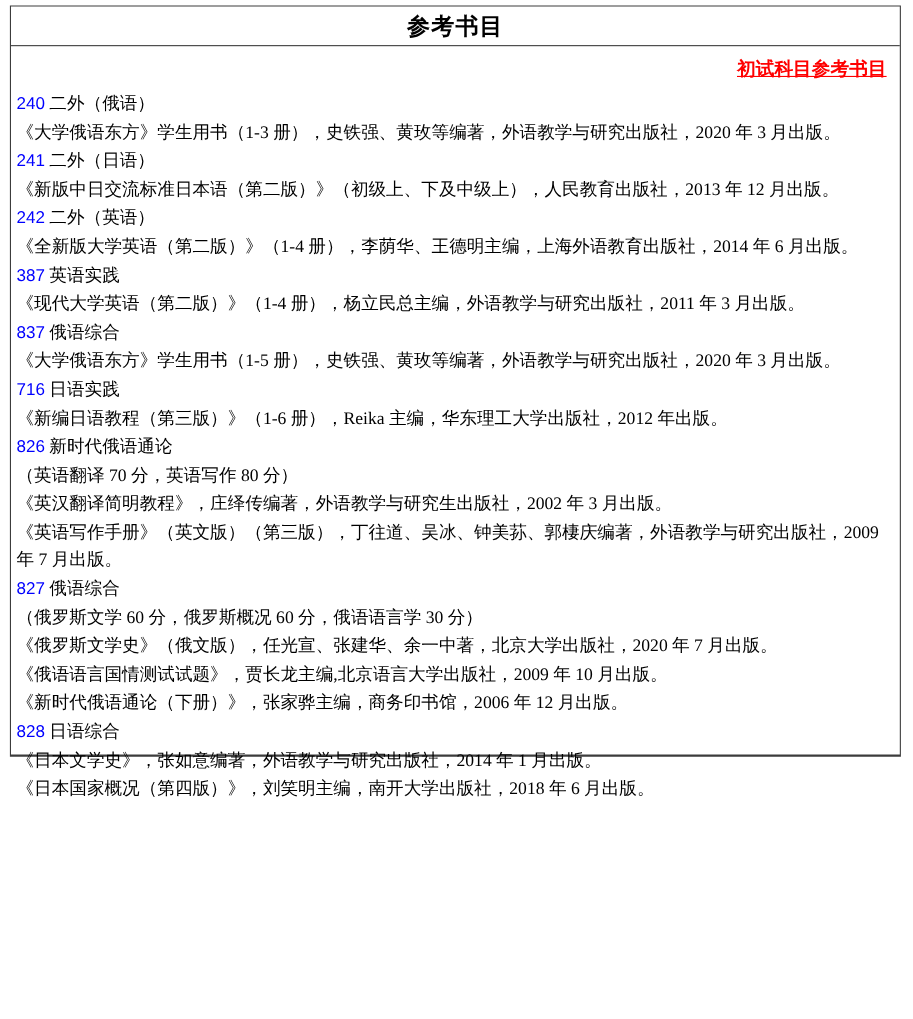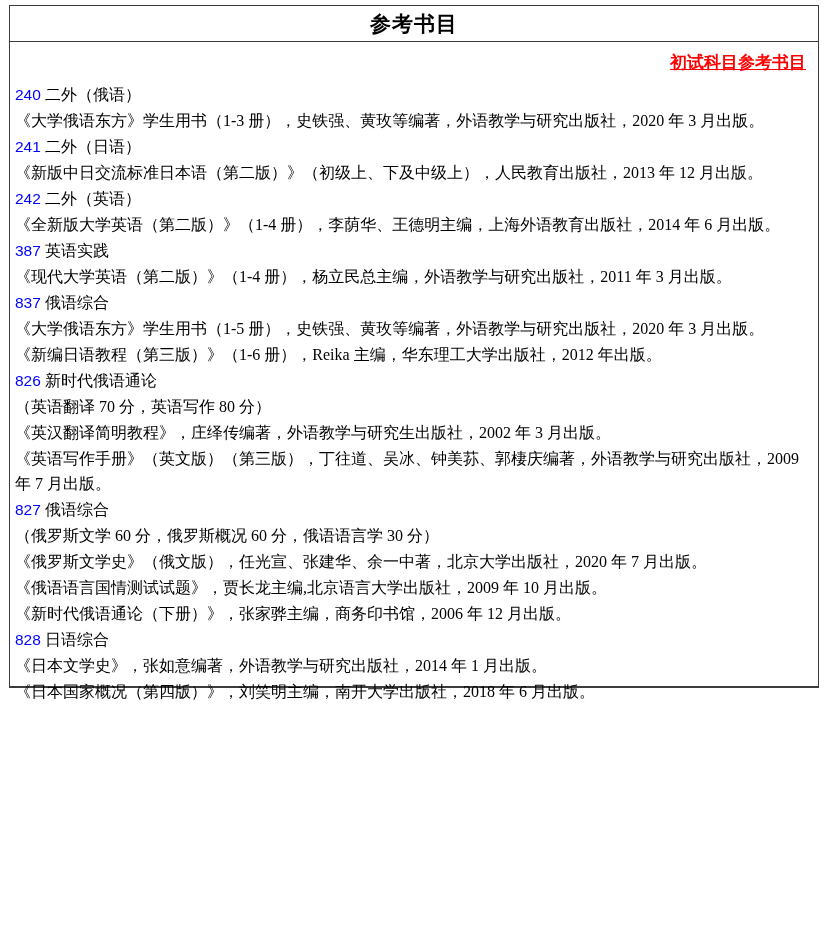--- a/index.html
+++ b/index.html
@@ -78,20 +78,21 @@
         <p class="line"><span class="code">240</span> <span>二外（俄语）</span></p>
         <p class="line"><span>《大学俄语东方》学生用书（1-3 册），史铁强、黄玫等编著，外语教学与研究出版社，2020 年 3 月出版。</span></p>
         <p class="line"><span class="code">241</span> <span>二外（日语）</span></p>
         <p class="line"><span>《新版中日交流标准日本语（第二版）》（初级上、下及中级上），人民教育出版社，2013 年 12 月出版。</span></p>
         <p class="line"><span class="code">242</span> <span>二外（英语）</span></p>
         <p class="line"><span>《全新版大学英语（第二版）》（1-4 册），李荫华、王德明主编，上海外语教育出版社，2014 年 6 月出版。</span></p>
         <p class="line"><span class="code">387</span> <span>英语实践</span></p>
         <p class="line"><span>《现代大学英语（第二版）》（1-4 册），杨立民总主编，外语教学与研究出版社，2011 年 3 月出版。</span></p>
         <p class="line"><span class="code">837</span> <span>俄语综合</span></p>
         <p class="line"><span>《大学俄语东方》学生用书（1-5 册），史铁强、黄玫等编著，外语教学与研究出版社，2020 年 3 月出版。</span></p>
+        <p class="line"><span class="code">716</span> <span>日语实践</span></p>
         <p class="line"><span>《新编日语教程（第三版）》（1-6 册），Reika 主编，华东理工大学出版社，2012 年出版。</span></p>
         <p class="line"><span class="code">826</span> <span>新时代俄语通论</span></p>
         <p class="line"><span>（英语翻译 70 分，英语写作 80 分）</span></p>
         <p class="line"><span>《英汉翻译简明教程》，庄绎传编著，外语教学与研究生出版社，2002 年 3 月出版。</span></p>
         <p class="line"><span>《英语写作手册》（英文版）（第三版），丁往道、吴冰、钟美荪、郭棲庆编著，外语教学与研究出版社，2009 年 7 月出版。</span></p>
         <p class="line"><span class="code">827</span> <span>俄语综合</span></p>
         <p class="line"><span>（俄罗斯文学 60 分，俄罗斯概况 60 分，俄语语言学 30 分）</span></p>
         <p class="line"><span>《俄罗斯文学史》（俄文版），任光宣、张建华、余一中著，北京大学出版社，2020 年 7 月出版。</span></p>
         <p class="line"><span>《俄语语言国情测试试题》，贾长龙主编,北京语言大学出版社，2009 年 10 月出版。</span></p>
         <p class="line"><span>《新时代俄语通论（下册）》，张家骅主编，商务印书馆，2006 年 12 月出版。</span></p>

